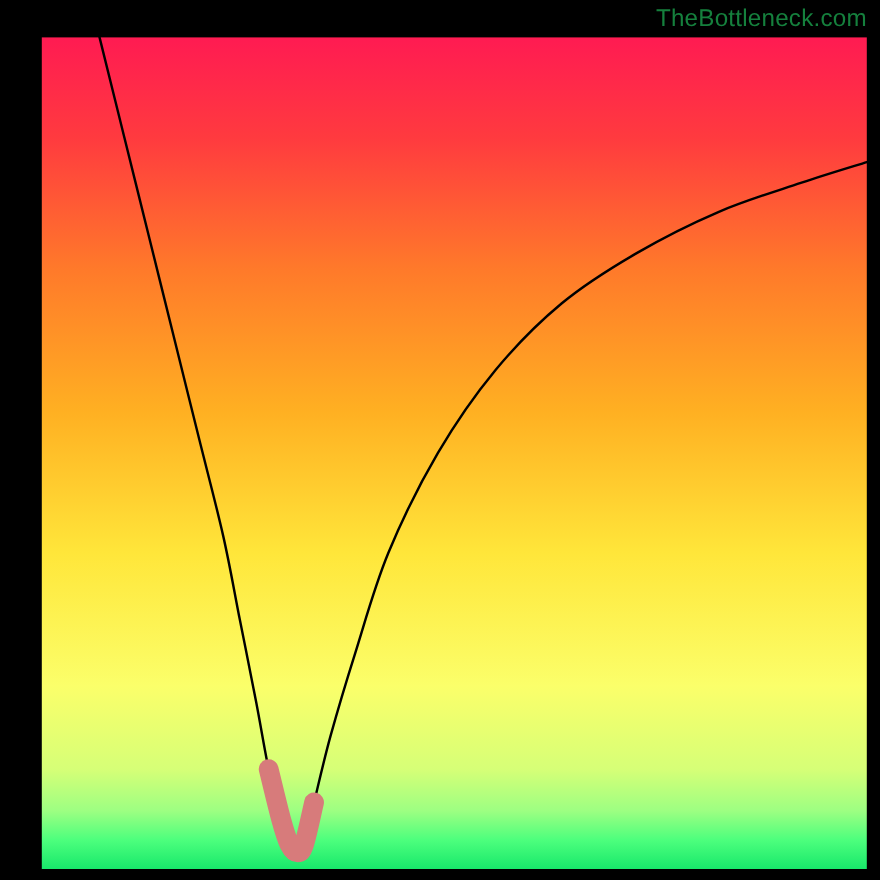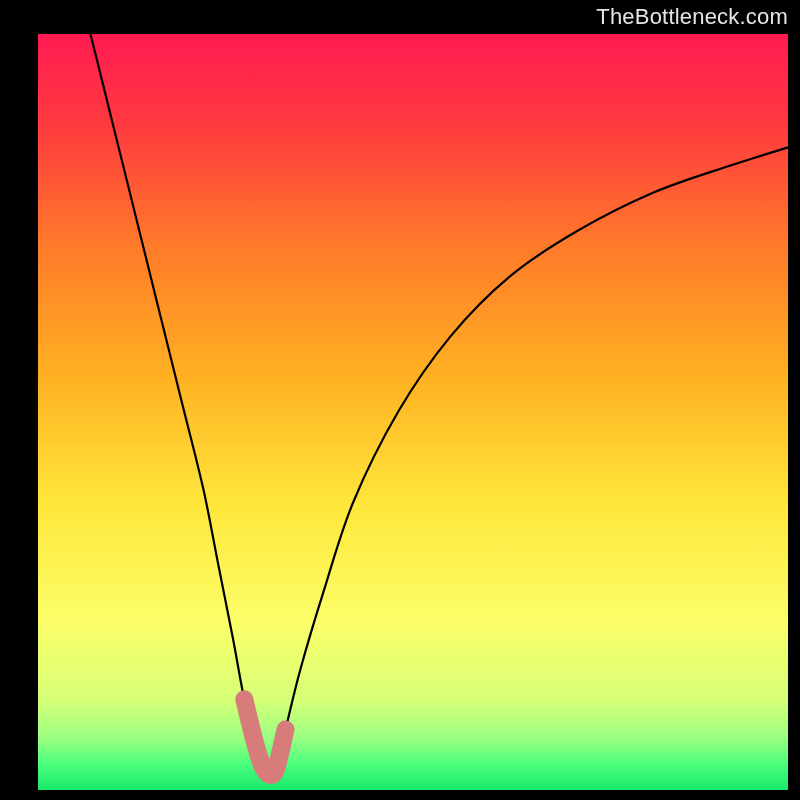--- a/index.html
+++ b/index.html
@@ -15,21 +15,21 @@
     position: absolute;
     top: 0;
     left: 0;
     width: 800px;
     height: 800px;
   }
   .watermark {
     position: absolute;
     top: 4px;
     right: 12px;
-    color: #e5e5e5;
+    color: #15803d;
     font-size: 22px;
     font-weight: 400;
     letter-spacing: 0.2px;
     user-select: none;
   }
 </style>
 </head>
 <body>
 
 <svg class="canvas" viewBox="0 0 800 800" xmlns="http://www.w3.org/2000/svg">

